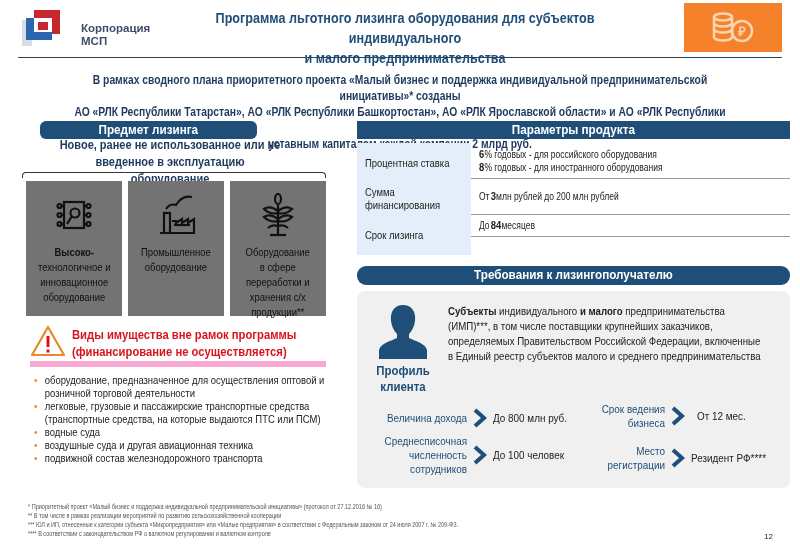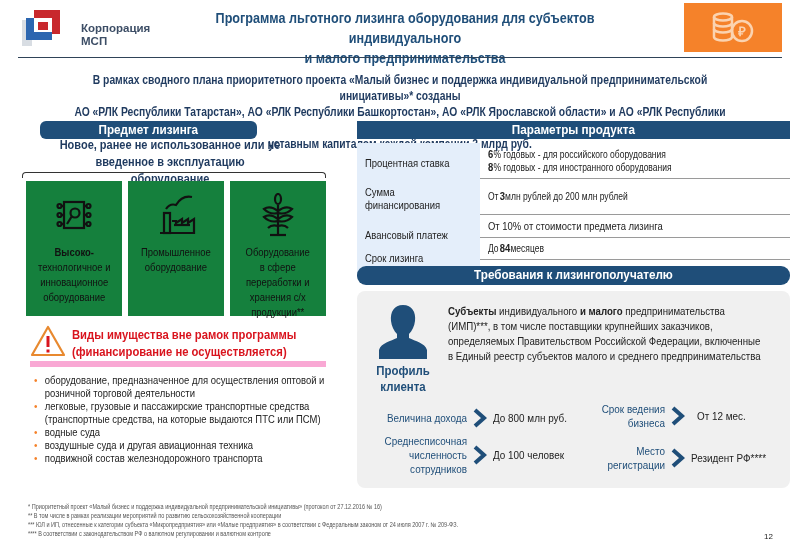--- a/index.html
+++ b/index.html
@@ -18,37 +18,37 @@
   .intro { position: absolute; left: 10px; top: 72px; width: 780px; text-align: center; font-size: 12px; line-height: 16px; font-weight: bold; color: #1f3a5f; transform: scaleX(0.86); transform-origin: center; }
 
   
   .sec-head { position: absolute; background: #1f4e79; color: #ffffff; font-weight: bold; text-align: center; font-size: 13px; height: 18px; line-height: 18px; }
   .sec-head span { display: inline-block; transform: scaleX(0.9); }
 
   .subject-desc { position: absolute; left: 40px; top: 137px; width: 260px; text-align: center; font-size: 12.5px; font-weight: bold; line-height: 17px; color: #1f3a5f; transform: scaleX(0.88); transform-origin: center; }
   .bracket { position: absolute; left: 22px; top: 172px; width: 304px; height: 6px; border: 1px solid #333; border-bottom: none; border-radius: 4px 4px 0 0; }
 
   .tiles { position: absolute; left: 26px; top: 181px; width: 300px; height: 135px; display: flex; gap: 6px; }
-  .tile { flex: 1; background: #15803d; display: flex; flex-direction: column; align-items: center; padding-top: 12px; }
+  .tile { flex: 1; background: #737373; display: flex; flex-direction: column; align-items: center; padding-top: 12px; }
   .tile .ico { width: 44px; height: 44px; display: flex; align-items: center; justify-content: center; }
   .tile .lbl { margin-top: 8px; font-size: 10.5px; line-height: 15px; text-align: center; color: #111; transform: scaleX(0.9); }
   .tile .lbl b { font-weight: bold; }
 
   .warn { position: absolute; left: 30px; top: 323px; width: 296px; height: 44px; border-bottom: 6px solid #f9a8d4; }
   .warn-ico { position: absolute; left: 0; top: 2px; }
   .warn-text { position: absolute; left: 42px; top: 4px; font-size: 12.5px; line-height: 17px; font-weight: bold; color: #d9141e; transform: scaleX(0.9); transform-origin: left; }
 
   .excluded { position: absolute; left: 34px; top: 374px; width: 300px; list-style: none; font-size: 10.5px; line-height: 13px; color: #222; }
   .excluded li { position: relative; padding-left: 12px; transform: scaleX(0.9); transform-origin: left; width: 110%; }
   .excluded li::before { content: "•"; position: absolute; left: 0; top: 0; color: #f5822a; font-size: 11px; }
 
   
   .params { position: absolute; left: 357px; top: 143px; width: 433px; }
   .prow { display: flex; border-bottom: 1px solid #9a9a9a; }
-  .prow .k { width: 123px; background: #e4eefa; font-size: 10.5px; line-height: 13px; padding: 20px 8px; display: flex; align-items: center; }
+  .prow .k { width: 114px; background: #e4eefa; font-size: 10.5px; line-height: 13px; padding: 20px 8px; display: flex; align-items: center; }
   .prow .v { flex: 1; font-size: 10.5px; line-height: 13px; padding: 4px 8px; display: flex; flex-direction: column; justify-content: center; }
   .prow .k span, .prow .v span { transform: scaleX(0.9); transform-origin: left; display: inline-block; white-space: nowrap; }
   .prow b { font-weight: bold; }
 
   
   .req { position: absolute; left: 357px; top: 291px; width: 433px; height: 197px; background: #f0f0f0; border-radius: 8px; }
   .avatar { position: absolute; left: 22px; top: 12px; width: 48px; height: 56px; }
   .profile-lbl { position: absolute; left: 10px; top: 72px; width: 72px; text-align: center; font-size: 13px; line-height: 16px; font-weight: bold; color: #1f4e79; transform: scaleX(0.88); }
   .req-text { position: absolute; left: 91px; top: 13px; width: 340px; font-size: 10.5px; line-height: 15px; color: #222; transform: scaleX(0.92); transform-origin: left; }
   .req-text b { font-weight: bold; }
@@ -227,28 +227,20 @@
     <div class="k">
       <div>
         <div><span>Сумма</span></div>
         <div><span>финансирования</span></div>
       </div>
     </div>
     <div class="v">
       <span><span>От </span><b>3</b><span> млн рублей до 200 млн рублей</span></span>
     </div>
   </div>
-  <div class="prow" style="height:23px;">
-    <div class="k">
-        <span>Авансовый платеж</span>
-      </div>
-    <div class="v">
-        <span>От 10% от стоимости предмета лизинга</span>
-      </div>
-  </div>
   <div class="prow" style="height:22px;">
     <div class="k">
         <span>Срок лизинга</span>
       </div>
     <div class="v">
       <span><span>До </span><b>84</b><span> месяцев</span></span>
     </div>
   </div>
 </div>
 

